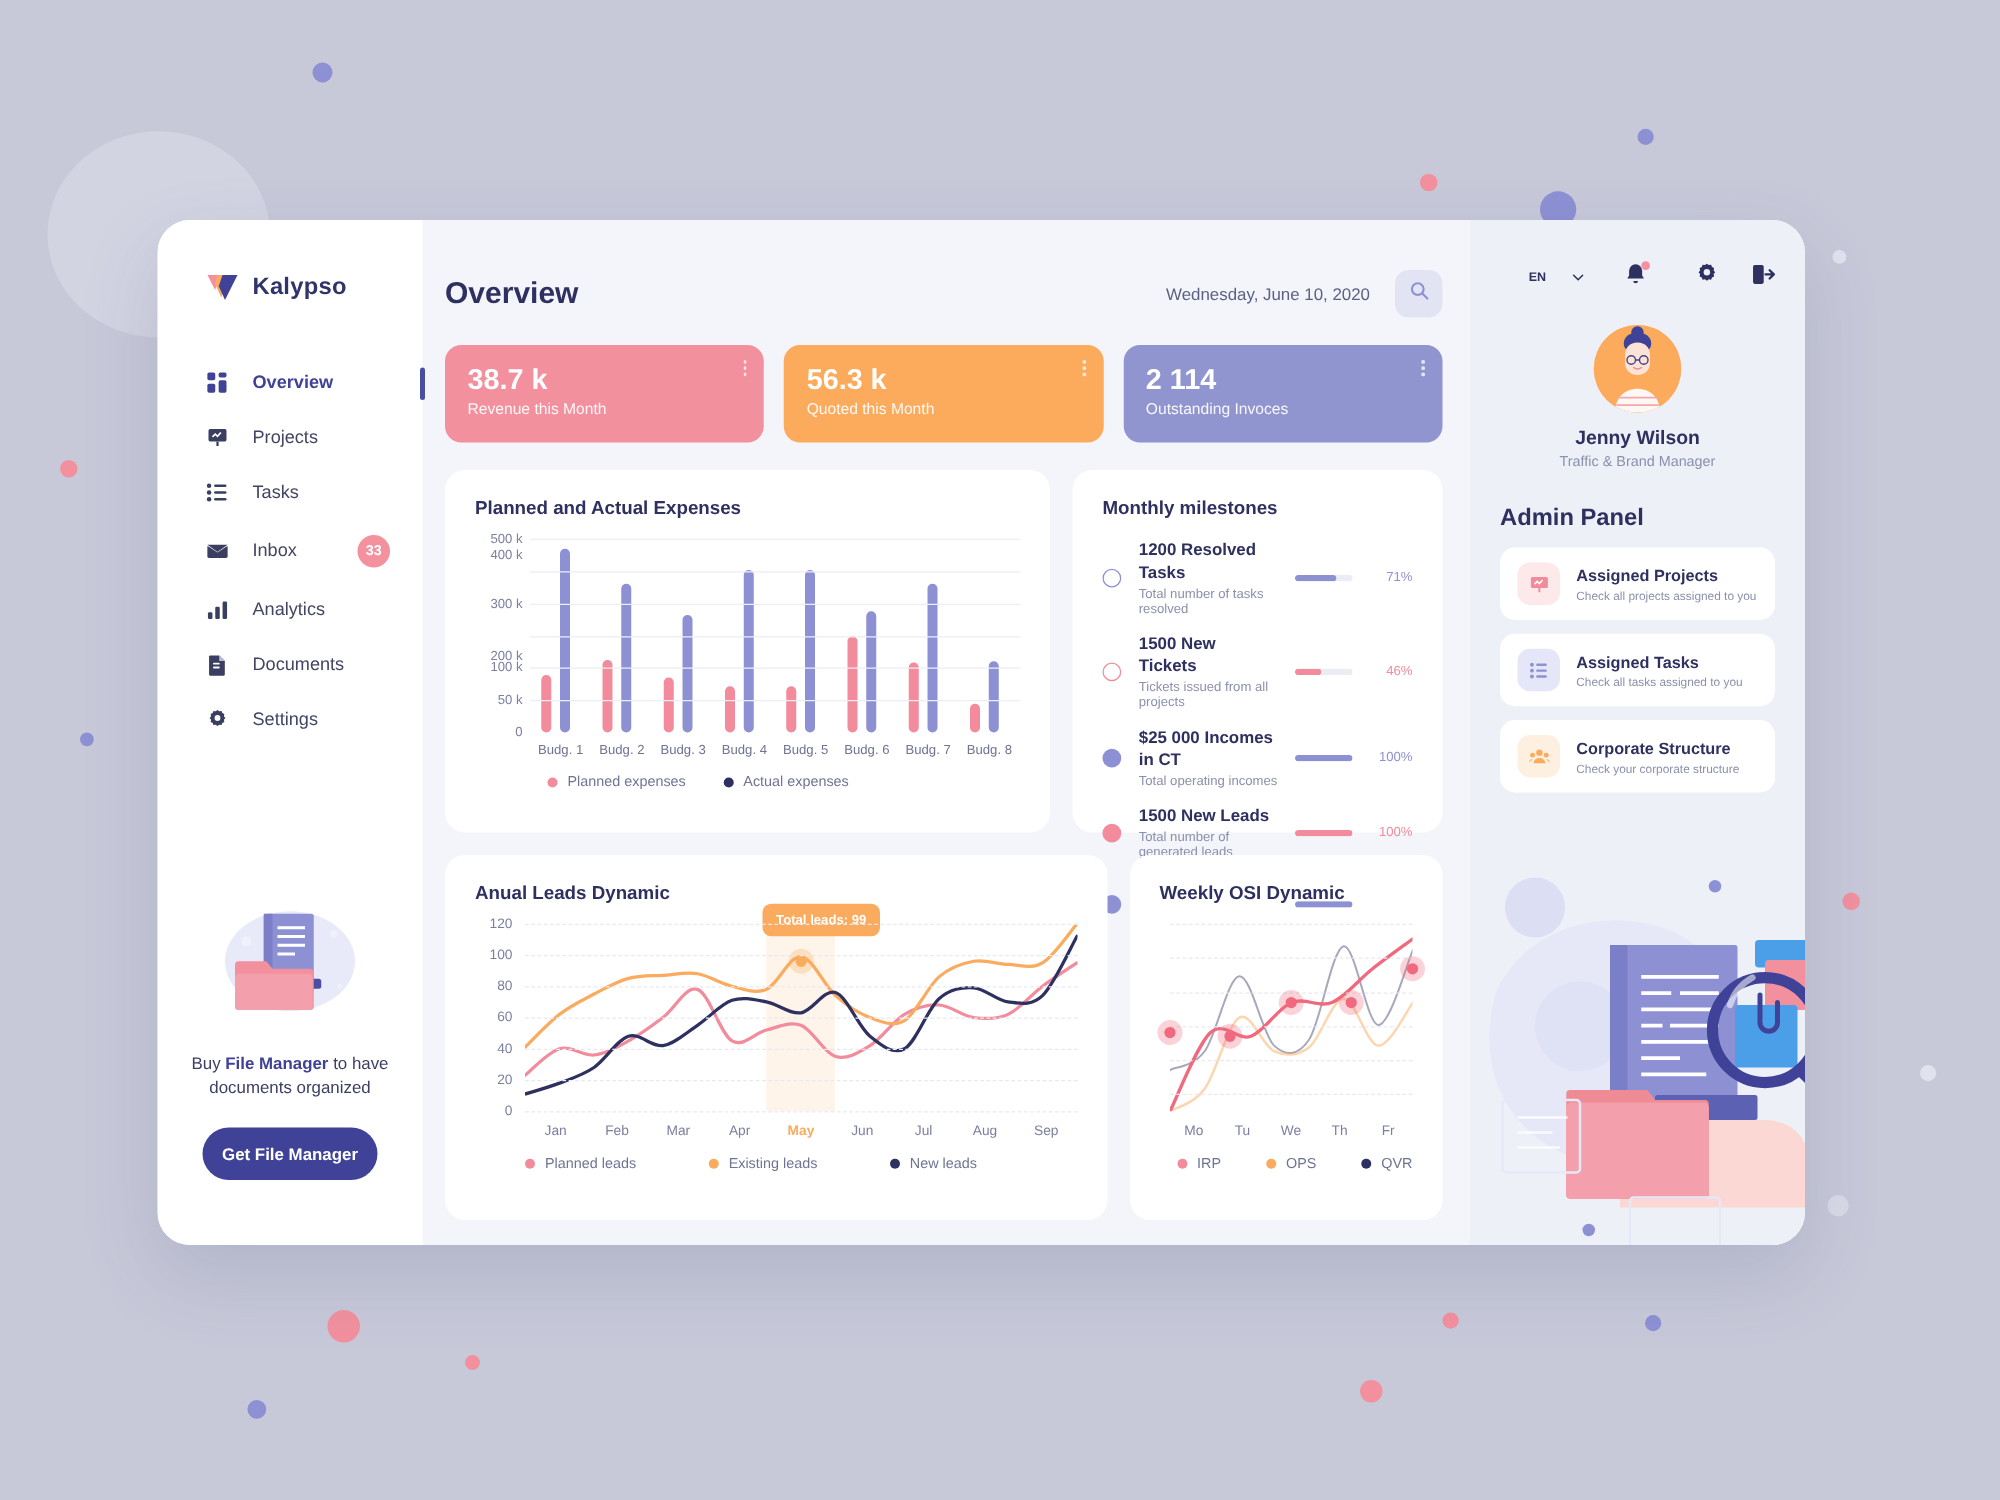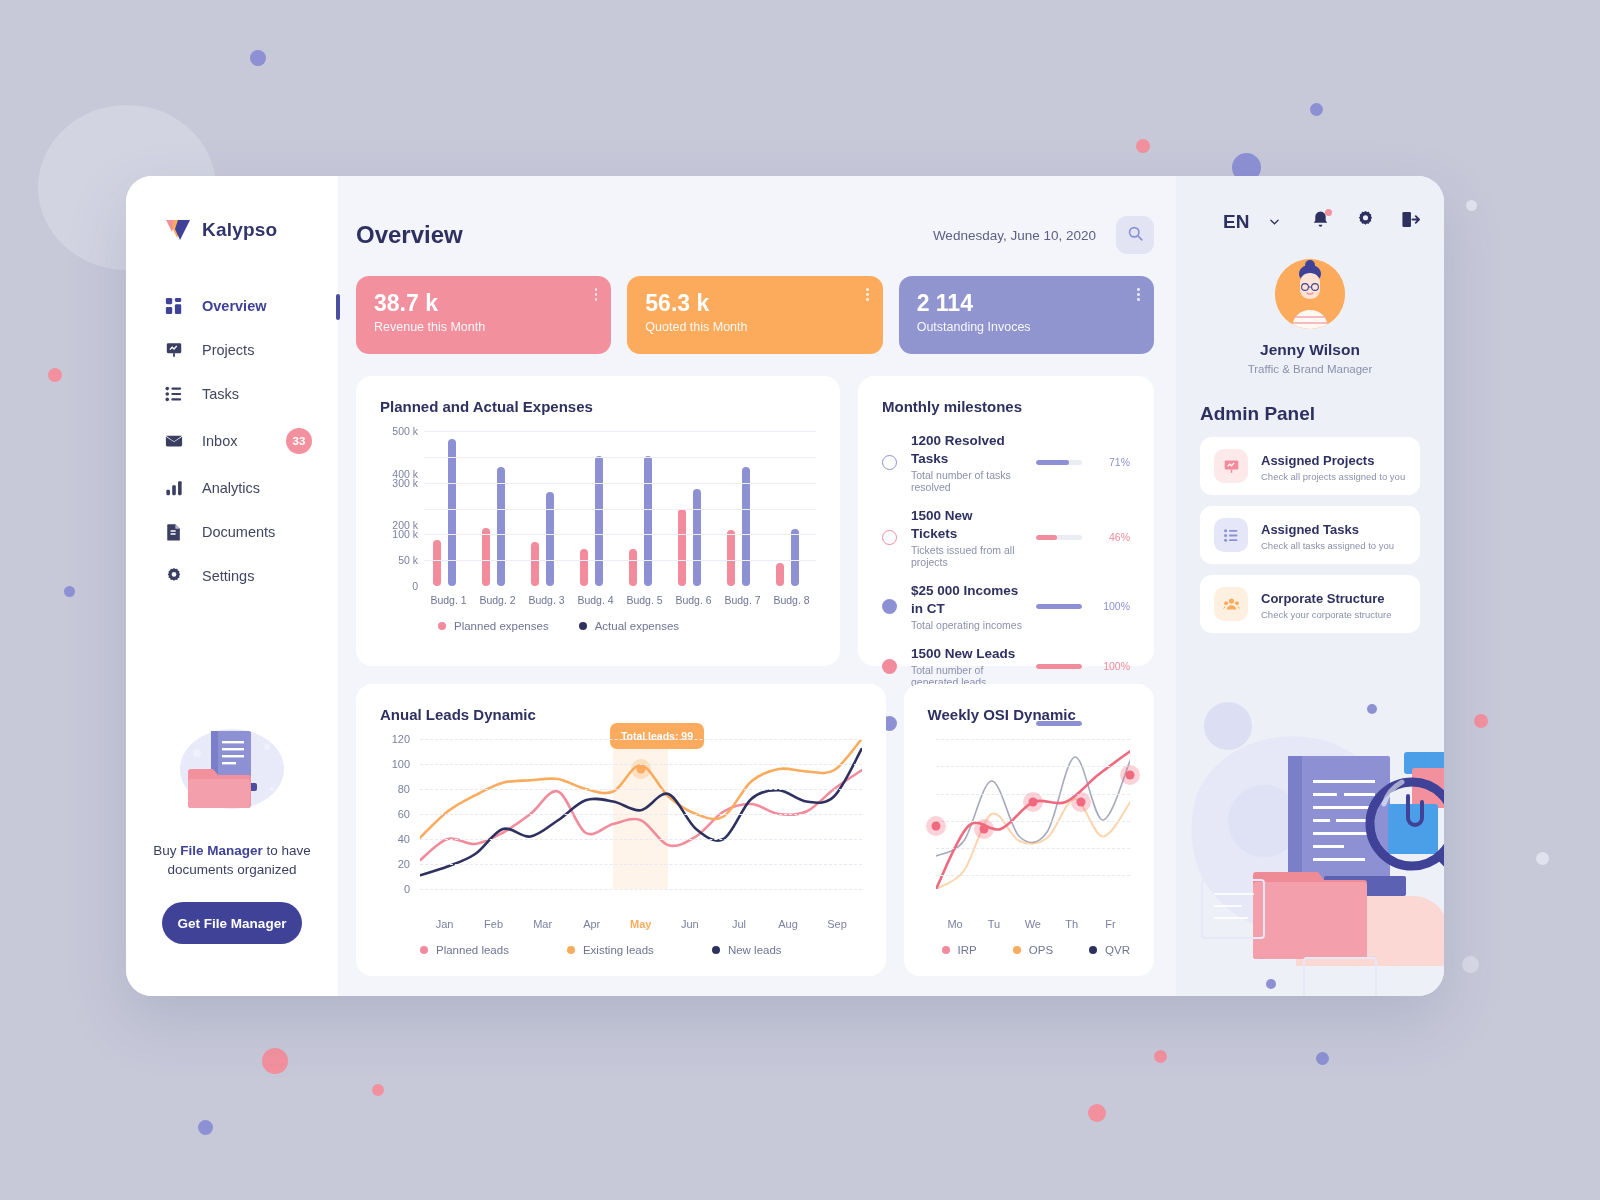--- a/index.html
+++ b/index.html
@@ -124,35 +124,35 @@
   .ms-prog i { position: absolute; left: 0; top: 0; bottom: 0; border-radius: 3px; display: block; }
   .ms-pct { width: 34px; font-size: 10.5px; text-align: right; flex: none; }
 
   
   .lc { position: relative; }
   .lc-y { position: absolute; left: 0; top: 0; width: 34px; height: 150px; }
   .lc-y span { position: absolute; right: 4px; font-size: 11px; color: #7c80a0; transform: translateY(-50%); }
   .lc-plot { position: relative; height: 150px; margin-left: 40px; }
   .dgrid { position: absolute; left: 0; right: 0; border-top: 1px dashed #e7e9f2; }
   .lc-x { display: flex; margin-left: 40px; margin-top: 10px; }
-  .lc-x span { flex: 1; text-align: center; font-size: 11px; color: #7c80a0; margin-top: 19px; }
+  .lc-x span { flex: 1; text-align: center; font-size: 11px; color: #7c80a0; }
   .lc-x span.hl { color: #fbab5e; font-weight: 600; }
   .tooltip {
     position: absolute; background: #fbab5e; color: #fff; font-size: 10.5px; font-weight: 600;
     padding: 7px 11px; border-radius: 7px; white-space: nowrap;
   }
   .hl-band { position: absolute; top: 0; bottom: 0; background: #fef4ea; }
   .pt { position: absolute; width: 9px; height: 9px; border-radius: 50%; transform: translate(-50%,-50%); }
   .pt-halo { position: absolute; width: 20px; height: 20px; border-radius: 50%; transform: translate(-50%,-50%); opacity: .30; }
 
   
   .right { width: 268px; flex: none; background: #eef0f7; position: relative; }
   .right-top { padding: 34px 24px 0; }
   .right-icons { display: flex; align-items: center; gap: 0; }
-  .lang { font-size: 19px; font-weight: 600; color: #2e3160; display: flex; align-items: center; gap: 21px; cursor: pointer; padding-left: 23px; }
+  .lang { font-size: 10px; font-weight: 600; color: #2e3160; display: flex; align-items: center; gap: 21px; cursor: pointer; padding-left: 23px; }
   .bell { position: relative; margin-left: 32px; cursor: pointer; }
   .bell-dot { position: absolute; top: -1px; right: -2px; width: 7px; height: 7px; border-radius: 50%; background: #f4919f; }
   .gear { margin-left: auto; cursor: pointer; }
   .logout { margin-left: 26px; cursor: pointer; }
   .avatar {
     width: 70px; height: 70px; border-radius: 50%; background: #fcaa5c;
     margin: 26px auto 0; position: relative; overflow: hidden;
   }
   .uname { text-align: center; font-size: 15.5px; font-weight: 700; color: #2e3160; margin-top: 12px; }
   .urole { text-align: center; font-size: 11.5px; color: #8b90ac; margin-top: 4px; }
@@ -362,21 +362,21 @@
 
         <section class="card c-expenses">
           <div class="card-title">Planned and Actual Expenses</div>
           <div class="bar-wrap">
             <div class="y-axis" id="bar-y">
                 <span class="y-tick" style="top: 155px;">0</span>
                 <span class="y-tick" style="top: 129.167px;">50 k</span>
                 <span class="y-tick" style="top: 103.333px;">100 k</span>
                 <span class="y-tick" style="top: 94px;">200 k</span>
                 <span class="y-tick" style="top: 51.6667px;">300 k</span>
-                <span class="y-tick" style="top: 43px; margin-left: 44px;">400 k</span>
+                <span class="y-tick" style="top: 13px; margin-left: 44px;">400 k</span>
                 <span class="y-tick" style="top: 0px;">500 k</span>
               </div>
             <div class="plot" id="bar-plot">
               <div class="bars" id="bar-bars">
                   <div class="bgroup">
                     <div class="bar planned" style="height: 46.5px;"></div>
                     <div class="bar actual" style="height: 147.25px;"></div>
                   </div>
                   <div class="bgroup">
                     <div class="bar planned" style="height: 58.125px;"></div>

